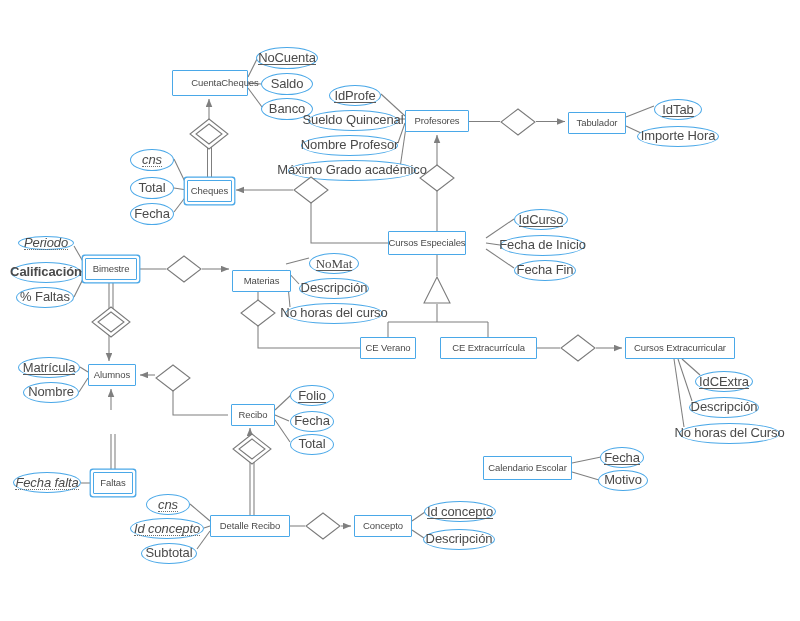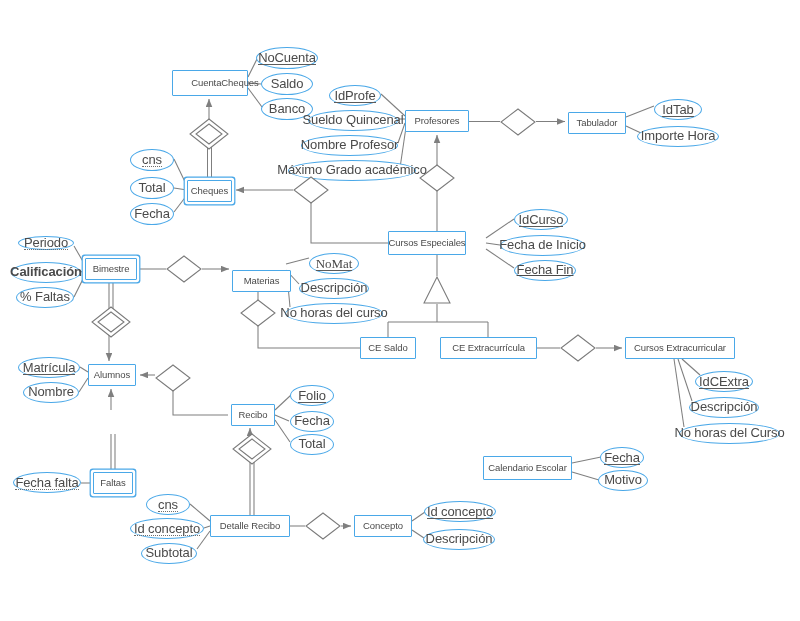--- a/index.html
+++ b/index.html
@@ -8,21 +8,21 @@
   #canvas{position:relative;width:800px;height:621px;background:#fff;overflow:hidden;}
   #edges{position:absolute;left:0;top:0;width:800px;height:621px;}
   .node{position:absolute;box-sizing:border-box;display:flex;align-items:center;
         justify-content:center;text-align:center;color:#4a4a4a;background:#fff;
         font-size:9.5px;line-height:1.1;letter-spacing:-0.1px;white-space:nowrap;}
   .entity{border:1.3px solid #4aa8e8;border-radius:1px;}
   .entity.weak{border:1.3px solid #4aa8e8;box-shadow:0 0 0 2.2px #ffffff,0 0 0 3.4px #4aa8e8;}
   .attr{border:1.2px solid #4aa8e8;border-radius:50%;font-size:13px;padding:0 2px;}
   .attr .t{display:inline-block;}
   .attr.pk .t{border-bottom:1px solid #5b5b5b;line-height:1.0;}
-  .attr.partial .t{border-bottom:1px dotted #6e6e6e;line-height:1.0;}
+  .attr.partial .t{border-bottom:1px dotted #6e6e6e;line-height:1.0;font-style:italic;}
   .rel{position:absolute;}
 </style>
 </head>
 <body>
 
 <div id="canvas">
 
   <svg id="edges" viewBox="0 0 800 621" xmlns="http://www.w3.org/2000/svg">
     <defs>
       <marker id="ar" markerWidth="9" markerHeight="9" refX="7.6" refY="3.1" orient="auto" markerUnits="strokeWidth">
@@ -154,21 +154,21 @@
 
   <div class="node entity" style="left:232px;top:250px;width:59px;height:22px;margin-top:20px;">
     <span>Materias</span>
     </div>
 
   <div class="node entity" style="left:388px;top:231px;width:78px;height:24px;">
     <span>Cursos Especiales</span>
     </div>
 
   <div class="node entity" style="left:360px;top:337px;width:56px;height:22px;">
-    <span>CE Saldo</span>
+    <span>CE Verano</span>
     </div>
 
   <div class="node entity" style="left:440px;top:337px;width:97px;height:22px;">
     <span>CE Extracurrícula</span>
     </div>
 
   <div class="node entity" style="left:625px;top:337px;width:110px;height:22px;">
     <span>Cursos Extracurricular</span>
     </div>
 
@@ -255,21 +255,21 @@
   <div class="node attr" style="left:285px;top:303px;width:98px;height:21px;">
       <span class="t">No horas del curso</span>
     </div>
 
   <div class="node attr pk" style="left:514px;top:209px;width:54px;height:21px;">
       <span class="t">IdCurso</span>
     </div>
   <div class="node attr" style="left:500px;top:235px;width:85px;height:21px;">
       <span class="t">Fecha de Inicio</span>
     </div>
-  <div class="node attr" style="left:514px;top:260px;width:62px;height:21px;text-decoration:underline;">
+  <div class="node attr" style="left:514px;top:260px;width:62px;height:21px;">
       <span class="t">Fecha Fin</span>
     </div>
 
   <div class="node attr pk" style="left:695px;top:371px;width:58px;height:21px;">
       <span class="t">IdCExtra</span>
     </div>
   <div class="node attr" style="left:689px;top:397px;width:70px;height:21px;">
       <span class="t">Descripción</span>
     </div>
   <div class="node attr" style="left:679px;top:423px;width:101px;height:21px;">

